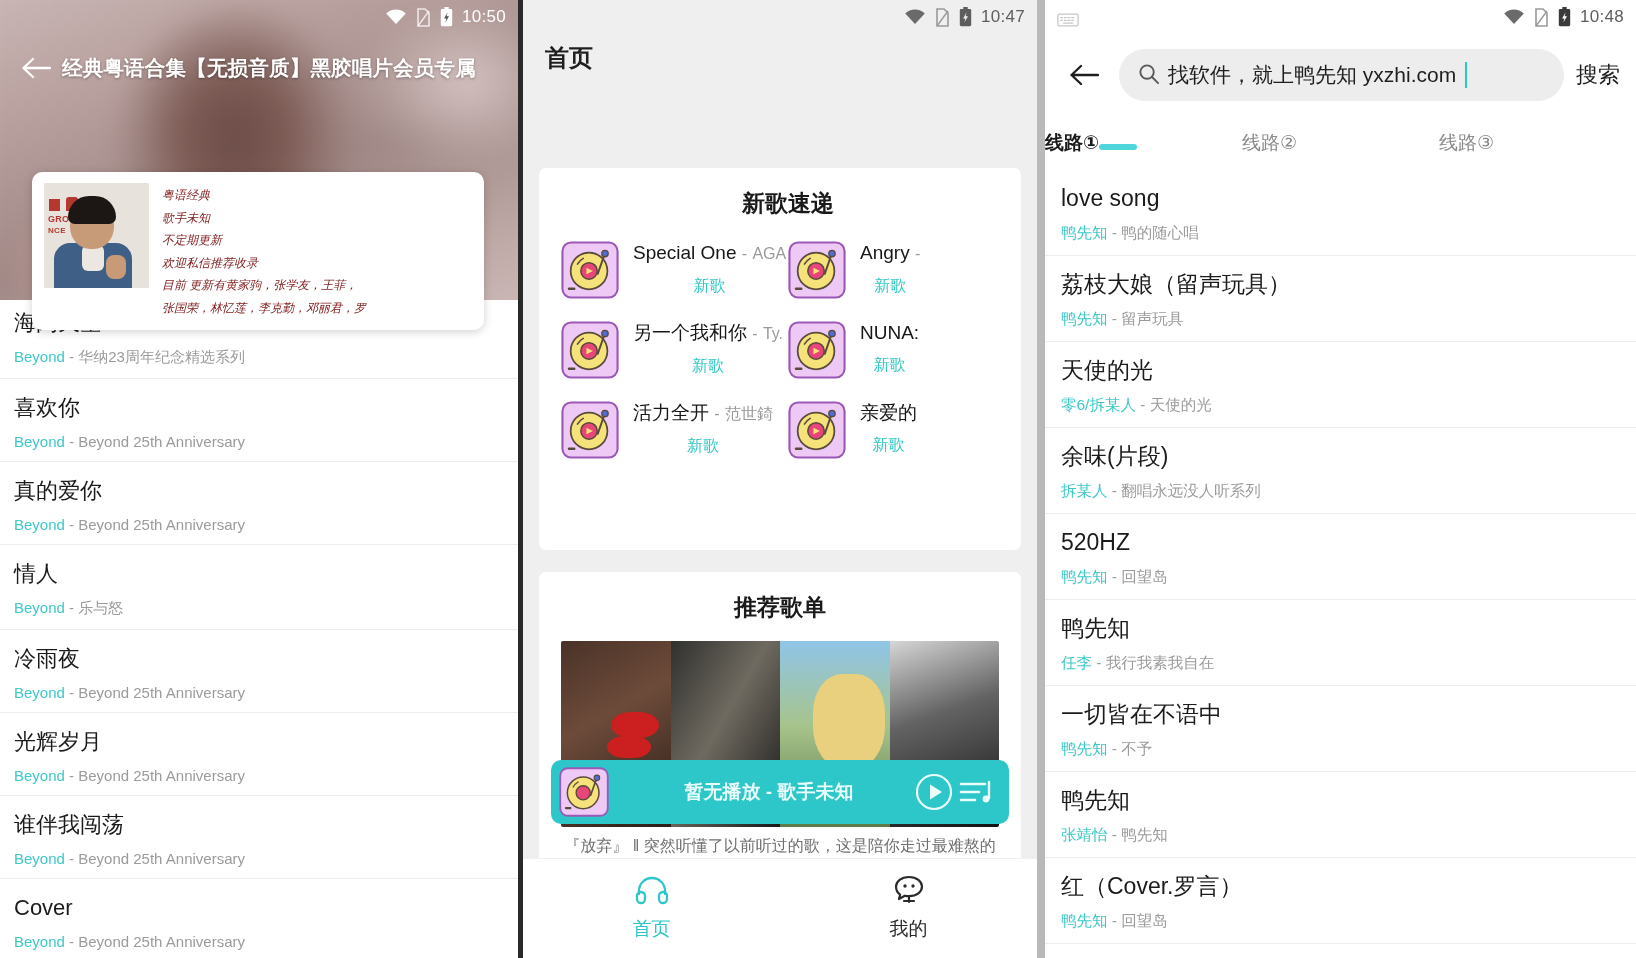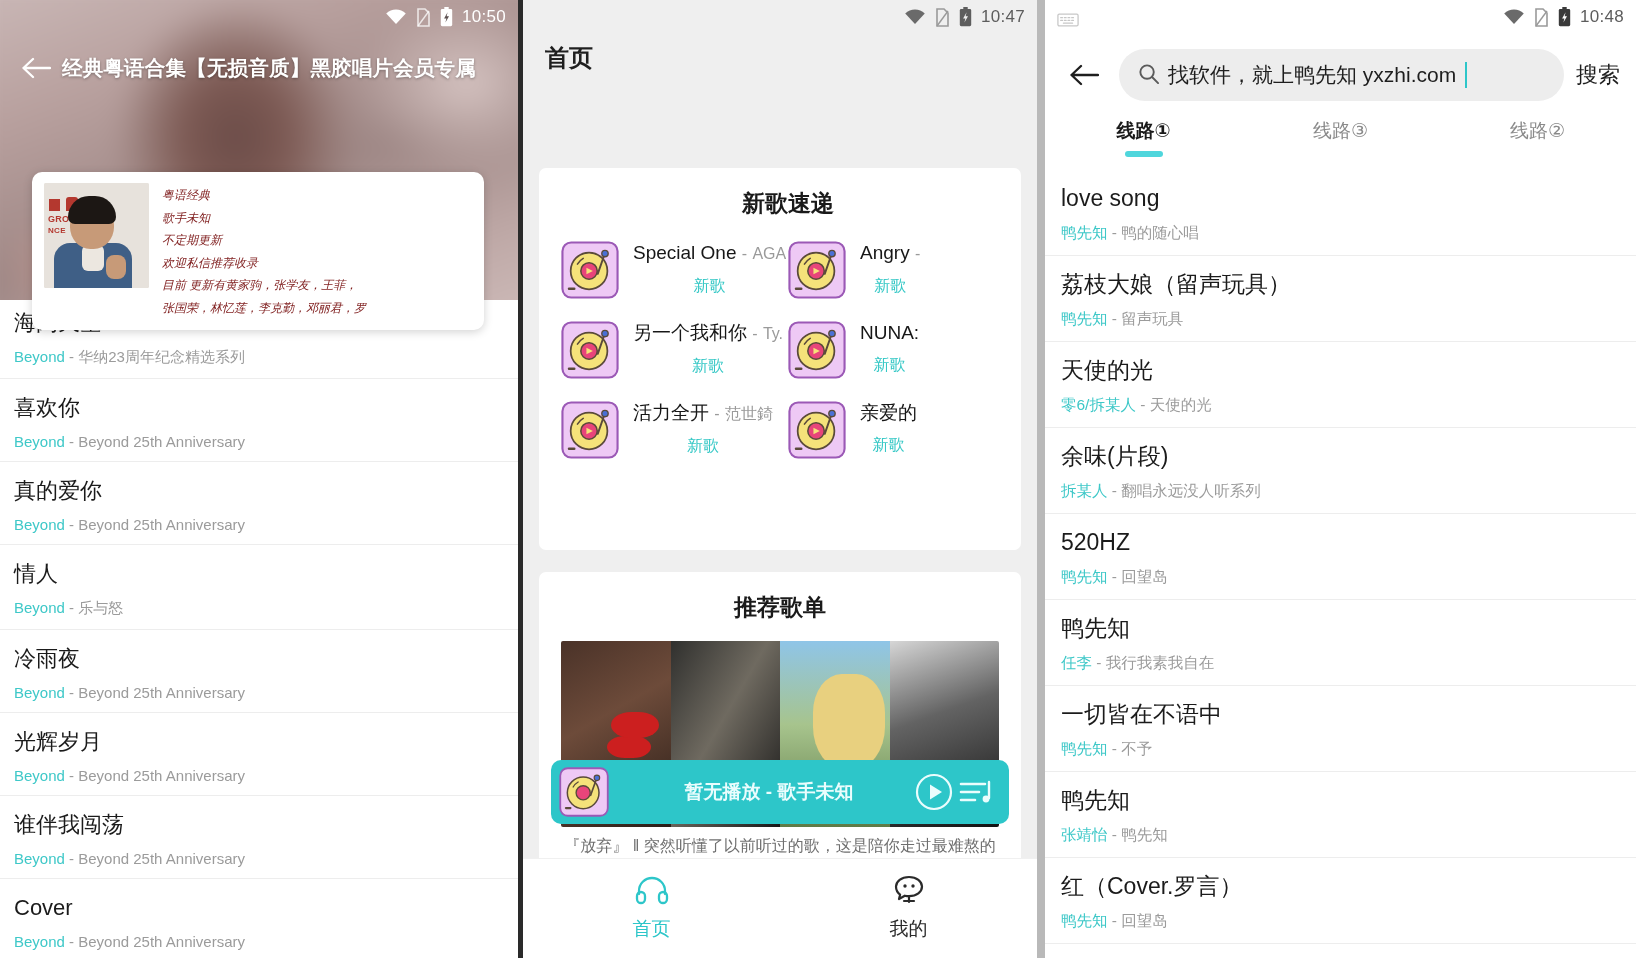--- a/index.html
+++ b/index.html
@@ -144,21 +144,21 @@
   .r-wrap { position:absolute; inset:0; background:#fff; }
   .r-searchrow { position:absolute; top:40px; left:0; right:0; height:70px; display:flex; align-items:center; padding: 0 16px; gap: 12px; }
   .r-back { width:46px; height:46px; display:flex; align-items:center; justify-content:center; cursor:pointer; flex:0 0 46px;}
   .r-field {
     flex:1; height:52px; background:#ededed; border-radius:26px; display:flex; align-items:center; gap:8px; padding: 0 18px;
   }
   .r-field .val { font-size:21px; color:#1e1e1e; white-space:nowrap; }
   .caret { width:2px; height:26px; background:#2dc6c9; margin-left:1px; }
   .r-submit { font-size:22px; color:#1e1e1e; cursor:pointer; flex:0 0 auto; }
   .r-tabs { position:absolute; top:118px; left:0; right:0; height:50px; display:flex; }
-  .r-tab { flex:1; display:flex; flex-direction:column; align-items:center; justify-content:flex-start; cursor:pointer; }
+  .r-tab { flex:1; display:flex; flex-direction:row; align-items:center; justify-content:flex-start; cursor:pointer; }
   .r-tab .t { font-size:19px; color:#8a8a8a; }
   .r-tab.on .t { color:#1a1a1a; font-weight:700; }
   .r-tab .ul { width:38px; height:6px; border-radius:3px; background:transparent; margin-top:7px; }
   .r-tab.on .ul { background:#4fd6dc; }
   .r-list { position:absolute; top:170px; left:0; right:0; bottom:0; overflow:hidden; }
   .r-row { padding: 13px 16px 11px 16px; border-bottom: 1px solid #ededed; }
   .r-title { font-size:23px; color:#1b1b1b; line-height:30px; }
   .r-sub { font-size:15.5px; margin-top:10px; color:#9b9b9b; }
   .r-sub .artist { color:#3ec8c8; }
 </style>
@@ -541,27 +541,27 @@
       </div>
       <div class="r-submit">搜索</div>
     </div>
 
     <div class="r-tabs">
       <div class="r-tab on">
         <span class="t">线路①</span>
         <span class="ul"></span>
       </div>
       <div class="r-tab">
+        <span class="t">线路②</span>
+        <span class="ul"></span>
+      </div>
+      <div class="r-tab">
         <span class="t">线路③</span>
         <span class="ul"></span>
       </div>
-      <div class="r-tab">
-        <span class="t">线路②</span>
-        <span class="ul"></span>
-      </div>
     </div>
 
     <div class="r-list">
       <div class="r-row">
         <div class="r-title">love song</div>
         <div class="r-sub"><span class="artist">鸭先知</span> <span>-</span> <span>鸭的随心唱</span></div>
       </div>
       <div class="r-row">
         <div class="r-title">荔枝大娘（留声玩具）</div>
         <div class="r-sub"><span class="artist">鸭先知</span> <span>-</span> <span>留声玩具</span></div>

